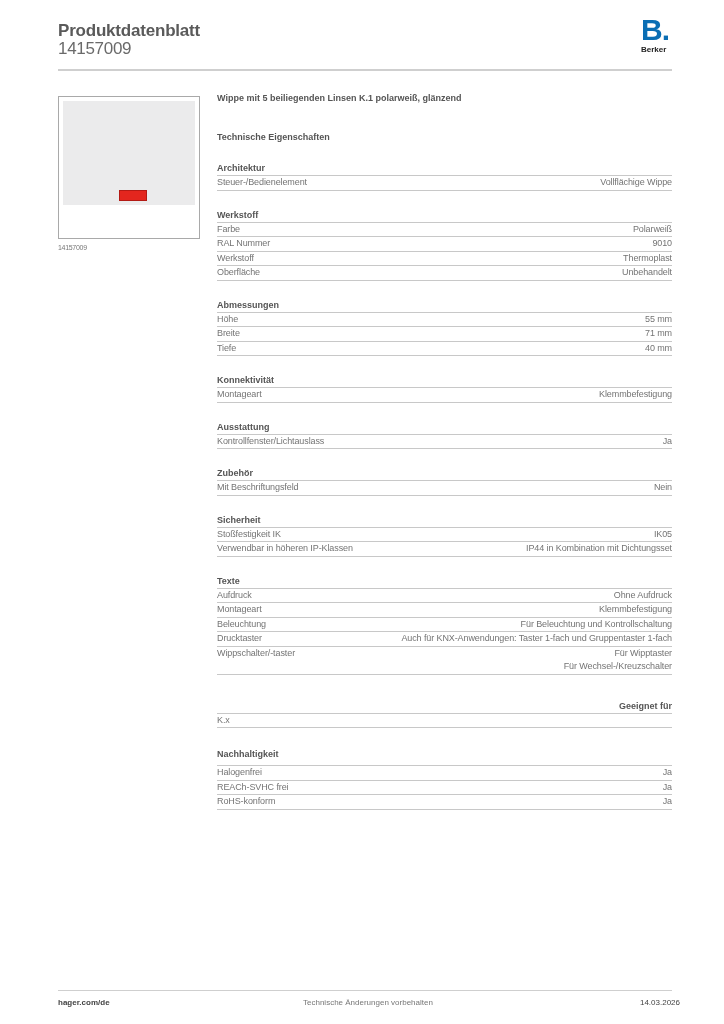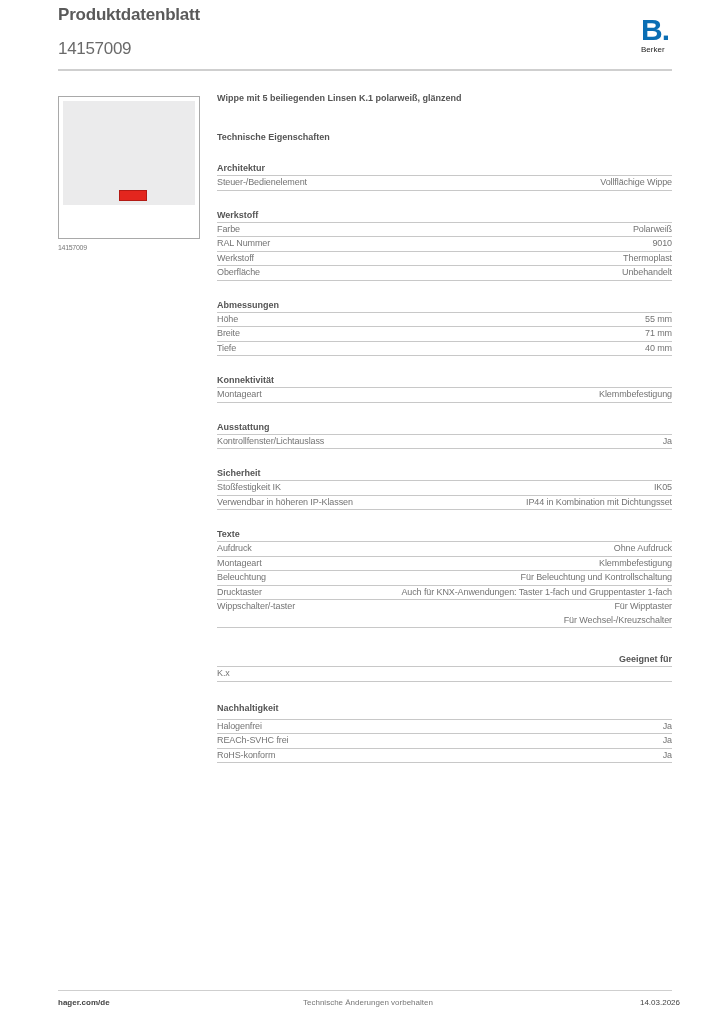--- a/index.html
+++ b/index.html
@@ -1,23 +1,23 @@
 <!DOCTYPE html>
 <html><head>
 <meta charset="utf-8">
 <style>
   html, body { margin: 0; padding: 0; background: #ffffff; }
   body { width: 724px; height: 1024px; position: relative; overflow: hidden;
          font-family: "Liberation Sans", sans-serif; color: #6b6b6b; }
-  .hdr-title { position: absolute; left: 58px; top: 5px; font-size: 17px; font-weight: bold; color: #5a5a5a; letter-spacing: -0.2px; }
+  .hdr-title { position: absolute; left: 58px; top: 21px; font-size: 17px; font-weight: bold; color: #5a5a5a; letter-spacing: -0.2px; }
   .hdr-num { position: absolute; left: 58px; top: 39px; font-size: 17px; color: #6a6a6a; letter-spacing: -0.3px; }
   .hdr-rule { position: absolute; left: 58px; top: 69px; width: 614px; height: 2px; background: #cfcfcf; }
   .logo { position: absolute; left: 641px; top: 16px; width: 34px; height: 40px; }
   .logo-b { position: absolute; left: 0; top: 0; font-size: 30px; font-weight: bold; color: #0a6eb4; line-height: 28px; letter-spacing: -1px; }
-  .logo-txt { position: absolute; left: 0; top: 29px; font-size: 8px; font-weight: normal; color: #222; }
+  .logo-txt { position: absolute; left: 0; top: 29px; font-size: 8px; font-weight: bold; color: #222; }
 
   .img-frame { position: absolute; left: 58px; top: 96px; width: 142px; height: 143px; border: 1px solid #a9a9a9; box-sizing: border-box; background: #fff; }
   .img-rocker { position: absolute; left: 4px; top: 4px; width: 132px; height: 104px; background: #ebebec; }
   .img-lens { position: absolute; left: 56px; top: 89px; width: 28px; height: 11px; background: #e3261e; border: 1px solid #b31a14; box-sizing: border-box; }
   .img-caption { position: absolute; left: 58px; top: 244px; font-size: 7px; color: #777; letter-spacing: -0.3px; }
 
   .main { position: absolute; left: 217px; top: 93px; width: 455px; }
   .prod-title { font-size: 9px; font-weight: bold; color: #555; height: 12px; }
   .section-head { font-size: 9px; font-weight: bold; color: #555; margin-top: 27px; height: 12px; }
   .group { margin-top: 11px; }
@@ -109,20 +109,27 @@
   </div>
 
   <div class="group">
     <div class="group-title">Ausstattung</div>
     <div class="row">
         <span>Kontrollfenster/Lichtauslass</span>
         <span class="val">Ja</span>
       </div>
   </div>
 
+  <div class="group">
+    <div class="group-title">Zubehör</div>
+    <div class="row">
+        <span>Mit Beschriftungsfeld</span>
+        <span class="val">Nein</span>
+      </div>
+  </div>
 
   <div class="group">
     <div class="group-title">Sicherheit</div>
     <div class="row">
         <span>Stoßfestigkeit IK</span>
         <span class="val">IK05</span>
       </div>
     <div class="row">
         <span>Verwendbar in höheren IP-Klassen</span>
         <span class="val">IP44 in Kombination mit Dichtungsset</span>

